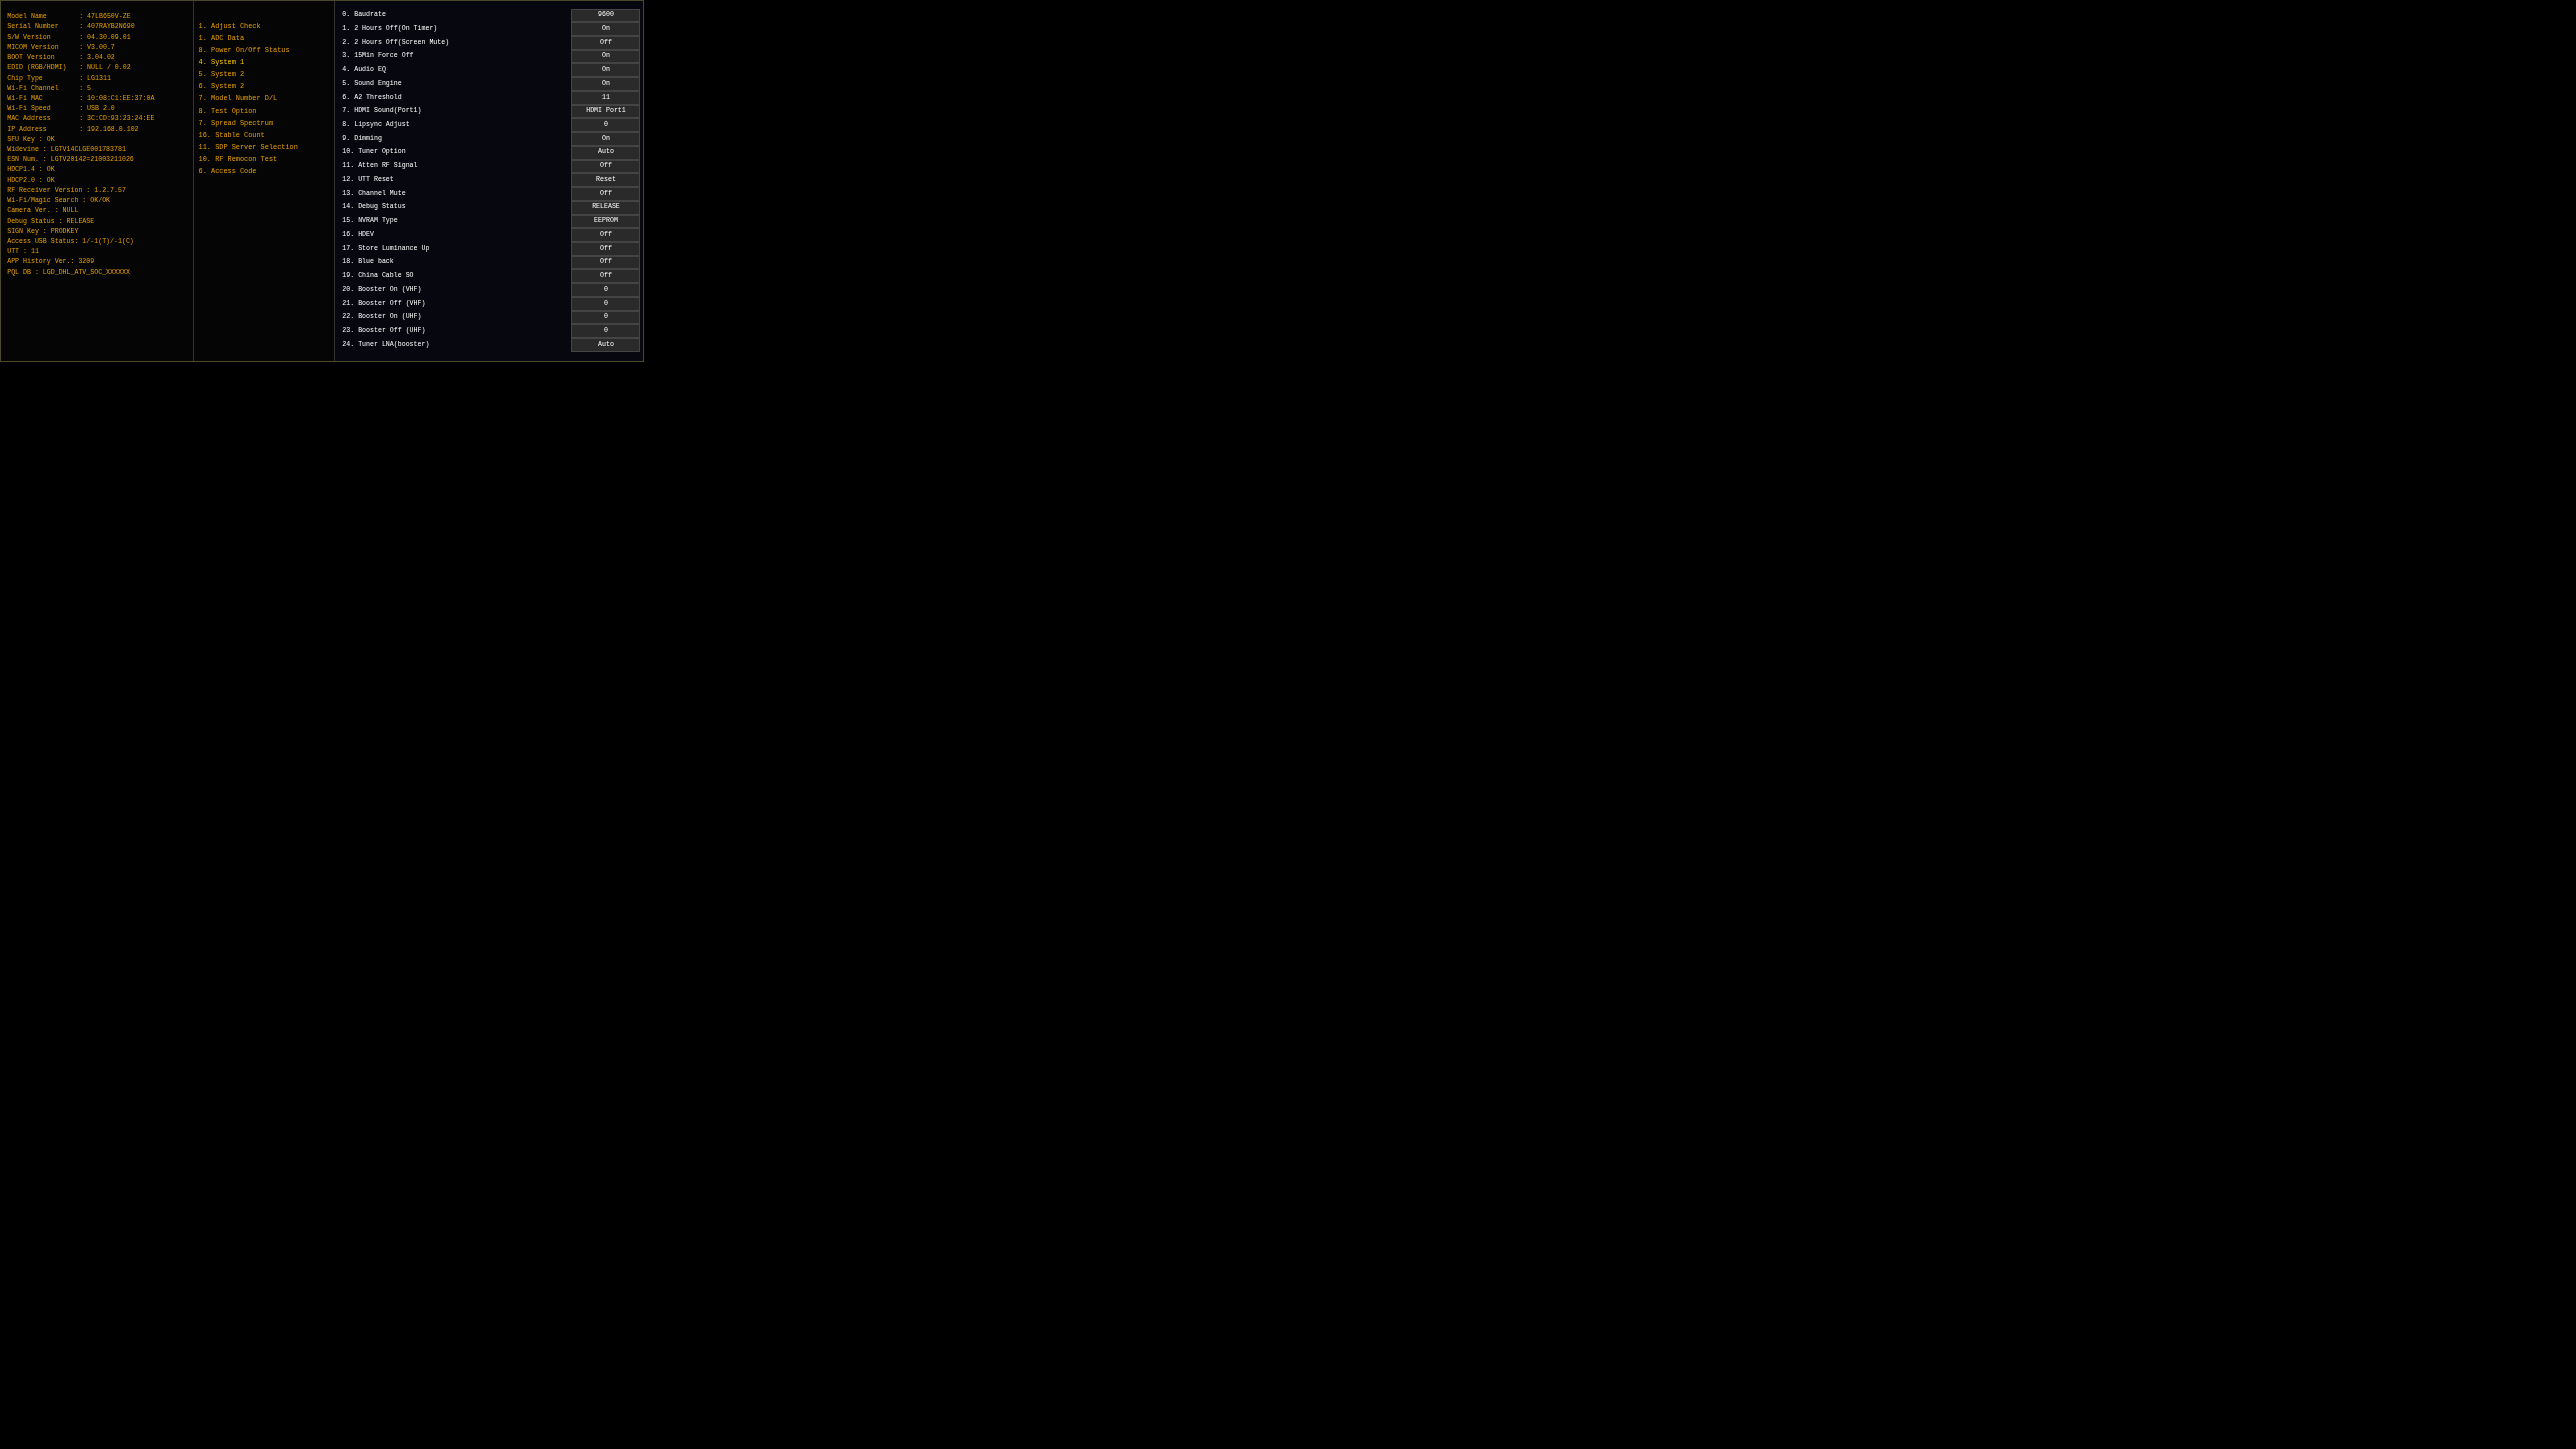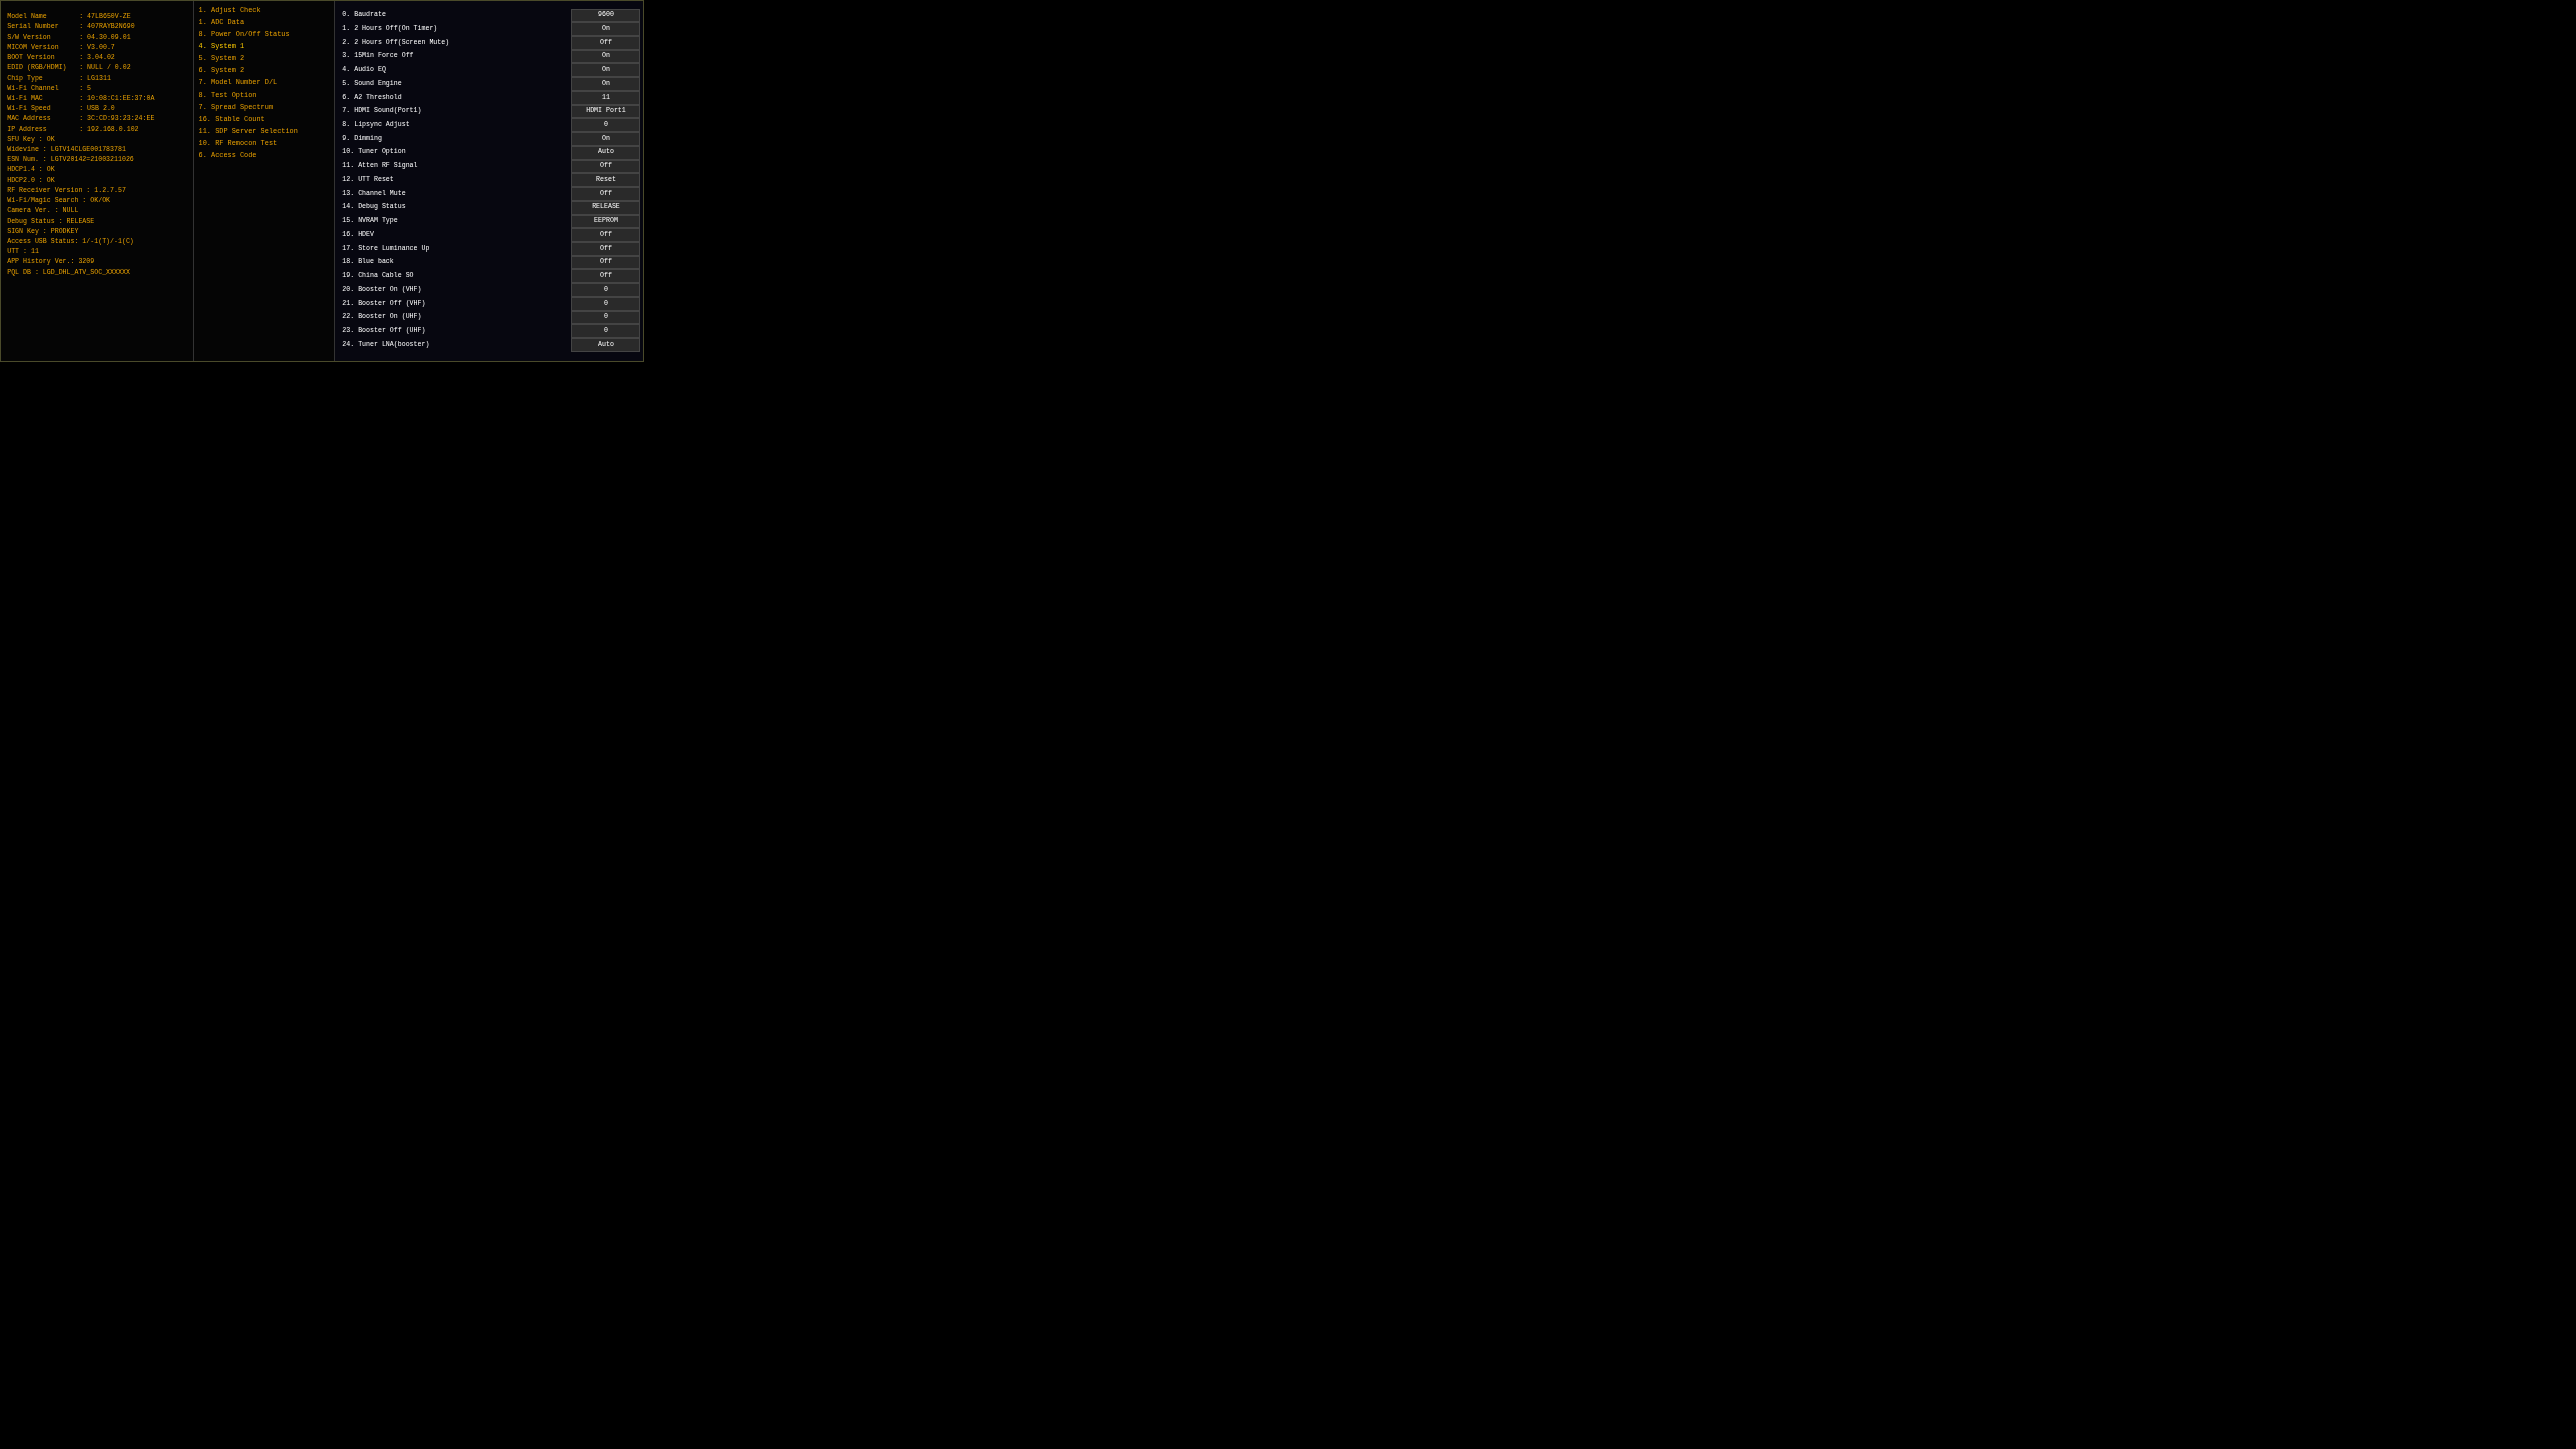--- a/index.html
+++ b/index.html
@@ -48,21 +48,21 @@
       color: #e8a000;
     }
     .info-single {
       font-size: 6.6px;
       color: #e8a000;
       line-height: 1.55;
     }
     
     .mid-panel {
       width: 22%;
-      padding: 3px 5px;
+      padding: 19px 5px;
       border-right: 0.6px solid #333;
       background: #050505;
     }
     .menu-item {
       font-size: 6.9px;
       color: #e8a000;
       line-height: 1.75;
       white-space: nowrap;
     }
     .menu-item.selected {

